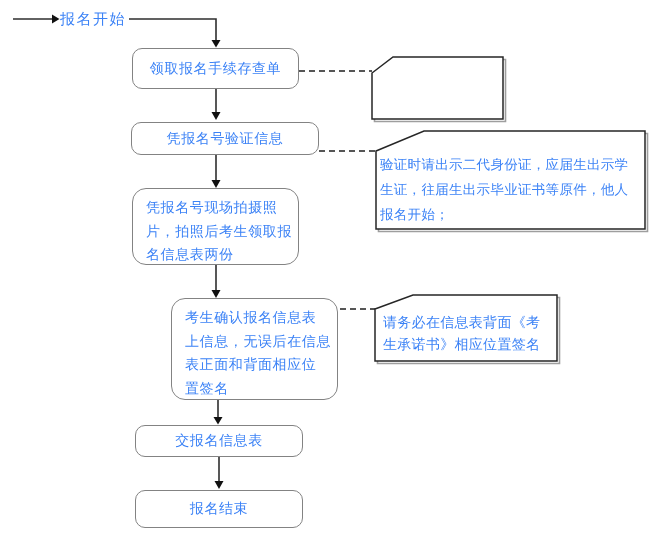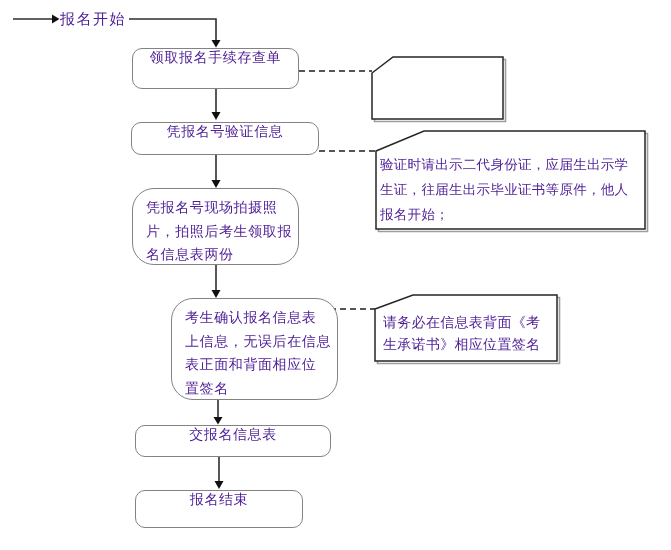--- a/index.html
+++ b/index.html
@@ -1,30 +1,30 @@
 <!DOCTYPE html>
 <html><head>
 <meta charset="utf-8">
 <style>
   html,body{margin:0;padding:0;background:#fff;}
   .canvas{
     position:relative;width:671px;height:550px;background:#ffffff;overflow:hidden;
-    font-family:"Liberation Sans","DejaVu Sans",sans-serif;color:#4c1d95;
+    font-family:"Liberation Sans","DejaVu Sans",sans-serif;color:#3b82f6;
   }
   .layer{position:absolute;left:0;top:0;}
   .start-label{
     position:absolute;left:60px;top:10px;font-size:15px;letter-spacing:1.5px;
     white-space:nowrap;
   }
   .step{
     position:absolute;background:#fff;border:1.5px solid #838383;
     border-radius:10px;box-sizing:border-box;font-size:14px;letter-spacing:.6px;
   }
-  .step.center{display:flex;align-items:flex-start;justify-content:center;text-align:center;}
-  .step.big{border-radius:22px;}
+  .step.center{display:flex;align-items:center;justify-content:center;text-align:center;}
+  .step.big{border-radius:14px;}
   .step.multiline{white-space:pre-line;line-height:23.5px;padding:7px 4px 0 13px;}
   .note-text{
     position:absolute;white-space:pre-line;font-size:14px;letter-spacing:.3px;
   }
   .note-text.n1{left:381px;top:67px;width:120px;line-height:22px;}
   .note-text.n1::first-line{letter-spacing:2.6px;}
   .note-text.n2{left:380px;top:152px;width:266px;line-height:25px;font-size:13.5px;}
   .note-text.n3{left:383px;top:311px;width:174px;line-height:22px;}
   svg .flow{stroke:#2e2e2e;stroke-width:1.6;fill:none;}
   svg .dash{stroke:#1f1f1f;stroke-width:1.4;fill:none;stroke-dasharray:6 4;}
@@ -85,21 +85,21 @@
 
   <div class="step multiline big" style="left:132px;top:188px;width:167px;height:77px;"><span>凭报名号现场拍摄照
 片，拍照后考生领取报
 名信息表两份</span></div>
 
   <div class="step multiline big" style="left:132px;top:298px;width:167px;height:102px;margin-left:39px;"><span>考生确认报名信息表
 上信息，无误后在信息
 表正面和背面相应位
 置签名</span></div>
 
-  <div class="step center" style="left:135px;top:425px;width:196px;height:32px;">
+  <div class="step center" style="left:135px;top:425px;width:168px;height:32px;">
     <span>交报名信息表</span>
   </div>
 
   <div class="step center" style="left:135px;top:490px;width:168px;height:38px;">
     <span>报名结束</span>
   </div>
 
   <div class="note-text n2">验证时请出示二代身份证，应届生出示学
 生证，往届生出示毕业证书等原件，他人
 报名开始；</div>

